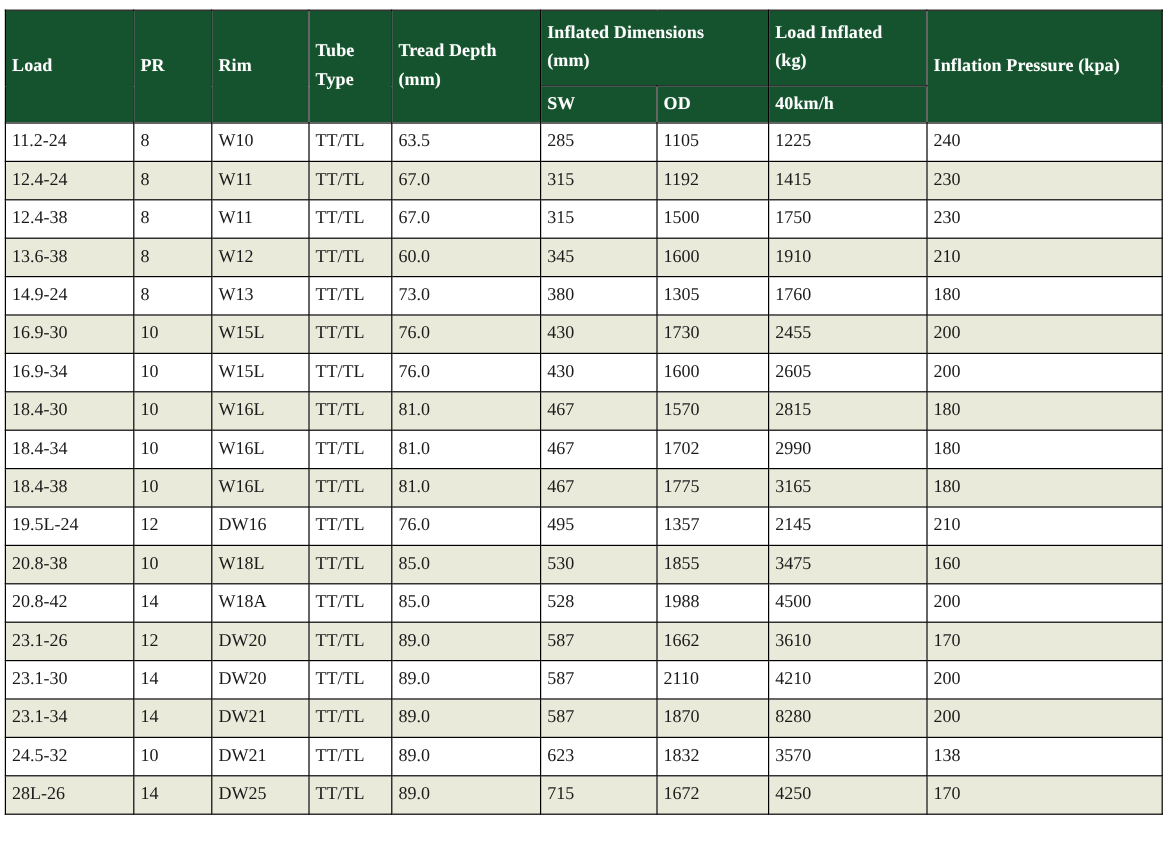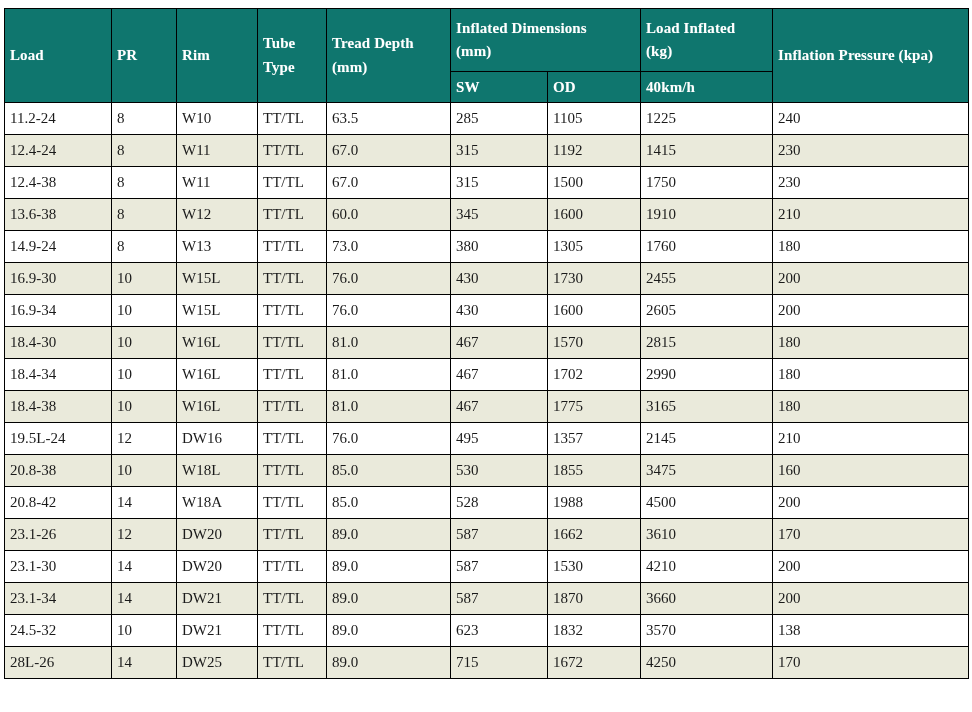--- a/index.html
+++ b/index.html
@@ -31,21 +31,21 @@
     border: 1px solid #000000;
     padding: 0 5px;
     font-size: 15px;
     line-height: 1.25;
     text-align: left;
     vertical-align: middle;
     overflow: hidden;
     white-space: nowrap;
   }
   thead th {
-    background: #0f766e;
+    background: #14532d;
     color: #ffffff;
     font-weight: bold;
     font-size: 15.5px;
     letter-spacing: 0.1px;
     text-shadow: 0 0 1px rgba(255,255,255,0.25);
   }
   thead tr.head-main th {
     height: 62px;
     white-space: normal;
     line-height: 1.55;
@@ -274,33 +274,33 @@
           <td>3610</td>
           <td>170</td>
         </tr>
         <tr class="row-odd">
           <td>23.1-30</td>
           <td>14</td>
           <td>DW20</td>
           <td>TT/TL</td>
           <td>89.0</td>
           <td>587</td>
-          <td>1530</td>
+          <td>2110</td>
           <td>4210</td>
           <td>200</td>
         </tr>
         <tr class="row-even">
           <td>23.1-34</td>
           <td>14</td>
           <td>DW21</td>
           <td>TT/TL</td>
           <td>89.0</td>
           <td>587</td>
           <td>1870</td>
-          <td>3660</td>
+          <td>8280</td>
           <td>200</td>
         </tr>
         <tr class="row-odd">
           <td>24.5-32</td>
           <td>10</td>
           <td>DW21</td>
           <td>TT/TL</td>
           <td>89.0</td>
           <td>623</td>
           <td>1832</td>

